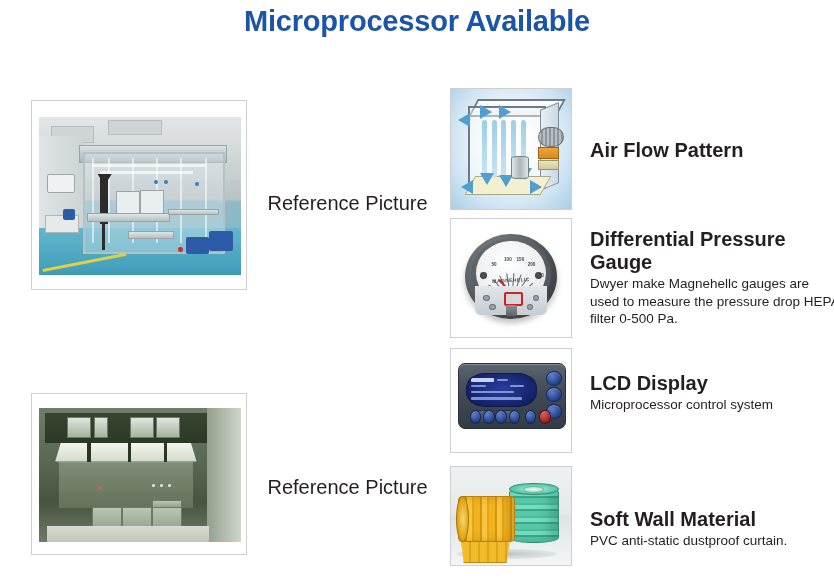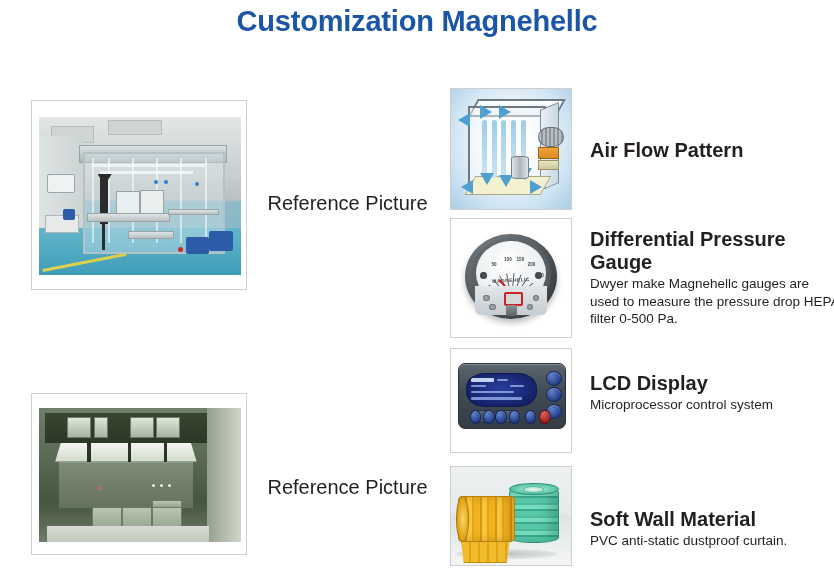--- a/index.html
+++ b/index.html
@@ -379,21 +379,21 @@
   }
   #art-pvc .p-shadow {
     position:absolute; left:4%; bottom:6%; width:84%; height:10%;
     background: radial-gradient(ellipse at 50% 50%, rgba(130,140,140,0.45), rgba(255,255,255,0));
     border-radius:50%;
   }
 </style>
 </head>
 <body>
 
-<div id="page-title">Customization Magnehellc</div>
+<div id="page-title">Microprocessor Available</div>
 
 <div class="frame" id="ref-frame-1">
   <div class="photo" id="ref-photo-1">
     <div class="rp1-bg"></div>
     <div class="rp1-ceiling"></div>
     <div class="rp1-ceil-panel" style="left:6%;  top:6%;  width:20%; height:9%;"></div>
     <div class="rp1-ceil-panel" style="left:34%; top:2%;  width:26%; height:8%;"></div>
     <div class="rp1-wall-l"></div>
     <div class="rp1-poster"></div>
     <div class="rp1-floor"></div>

